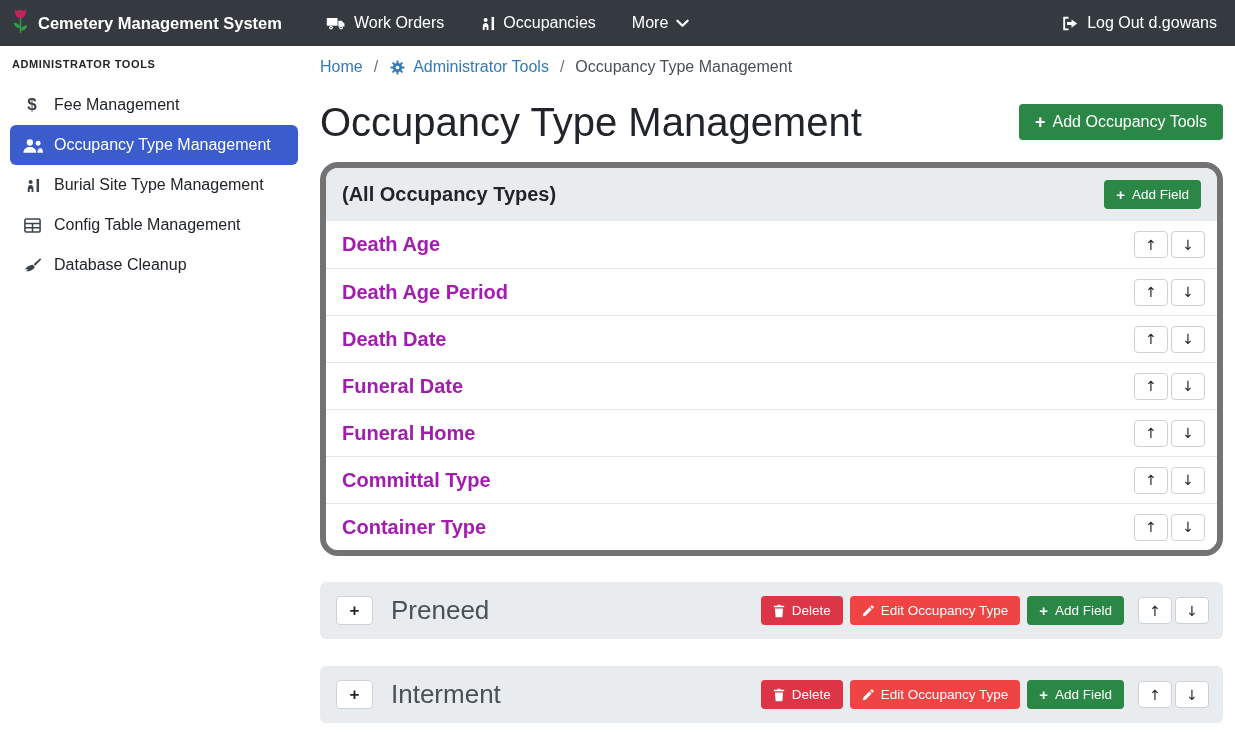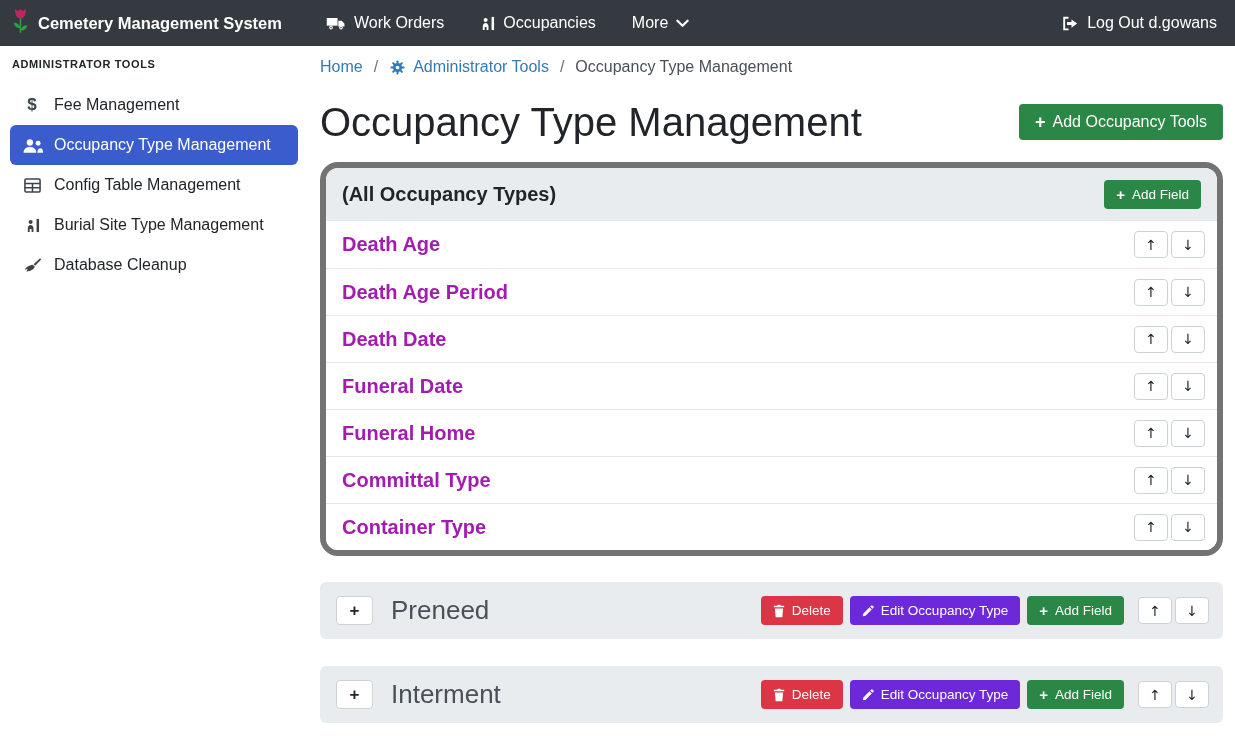--- a/index.html
+++ b/index.html
@@ -39,21 +39,21 @@
   .crumb-current { color:#495057; }
 
   
   .title-row { display:flex; align-items:center; justify-content:space-between; margin-top:22px; }
   .page-title { font-size:40px; font-weight:500; line-height:1.2; color:#212529; }
 
   
   .btn { border:none; border-radius:4px; color:#fff; display:inline-flex; align-items:center; gap:7px; cursor:pointer; font-family:inherit; }
   .btn-green { background:#2b8745; }
   .btn-red { background:#dc3545; }
-  .btn-teal { background:#6d28d9; }
+  .btn-teal { background:#ef4444; }
   .btn-add-type { font-size:16px; padding:9px 16px; }
   .btn-sm { font-size:13.5px; padding:7px 12px; }
   .plus-glyph { font-weight:700; font-size:15px; line-height:1; }
   .plus-glyph.lg { font-size:18px; }
 
   .btn-arrow {
     width:34px; height:27px; background:#fff; border:1px solid #ccd2d8; border-radius:4px;
     display:flex; align-items:center; justify-content:center; padding:0;
     font-family:"DejaVu Sans",sans-serif; font-size:14px; color:#212529; cursor:pointer;
   }
@@ -162,37 +162,37 @@
           <path d="M2 19.5c0-5 3.8-7.5 8.5-7.5s8.5 2.5 8.5 7.5z"></path>
           <circle cx="21.5" cy="7" r="3.3"></circle>
           <path d="M20.5 19.5c0-3.4 1.4-5.8 4.2-5.8 1.9 0 3.3 1.9 3.3 5.8z"></path>
         </svg>
       </span>
       <span>Occupancy Type Management</span>
     </div>
 
     <div class="side-item">
       <span class="sicon">
-        <svg width="17" height="15" viewBox="0 0 22 19" fill="none" stroke="currentColor" stroke-width="2">
-          <rect x="1.2" y="1.2" width="19.6" height="16.6" rx="1.5"></rect>
-          <path d="M1.2 7h19.6M11 7v10.8M1.2 12.5h19.6"></path>
-        </svg>
-      </span>
-      <span>Config Table Management</span>
-    </div>
-
-    <div class="side-item">
-      <span class="sicon">
         <svg width="15" height="15" viewBox="0 0 24 24" fill="currentColor">
           <rect x="18.5" y="1.5" width="4" height="21"></rect>
           <circle cx="9" cy="6.5" r="3.2"></circle>
           <path d="M4.5 22.5v-6c0-3.2 2-5.3 4.5-5.3s4.5 2.1 4.5 5.3v6h-3v-5h-3v5z"></path>
         </svg>
       </span>
       <span>Burial Site Type Management</span>
+    </div>
+
+    <div class="side-item">
+      <span class="sicon">
+        <svg width="17" height="15" viewBox="0 0 22 19" fill="none" stroke="currentColor" stroke-width="2">
+          <rect x="1.2" y="1.2" width="19.6" height="16.6" rx="1.5"></rect>
+          <path d="M1.2 7h19.6M11 7v10.8M1.2 12.5h19.6"></path>
+        </svg>
+      </span>
+      <span>Config Table Management</span>
     </div>
 
     <div class="side-item">
       <span class="sicon">
         <svg width="19" height="15" viewBox="0 0 24 19" fill="currentColor">
           <path d="M23 1.8 21.6.4l-8.2 7.4 1.9 1.9z"></path>
           <path d="M12.3 8.6l2.6 2.6c-.8 2.9-4.6 5.6-10.6 5.9.3-1.1 1-2 1.9-2.7-.9-.2-2.4 0-3.7.4C3.4 12 7.6 9.3 12.3 8.6z"></path>
         </svg>
       </span>
       <span>Database Cleanup</span>

